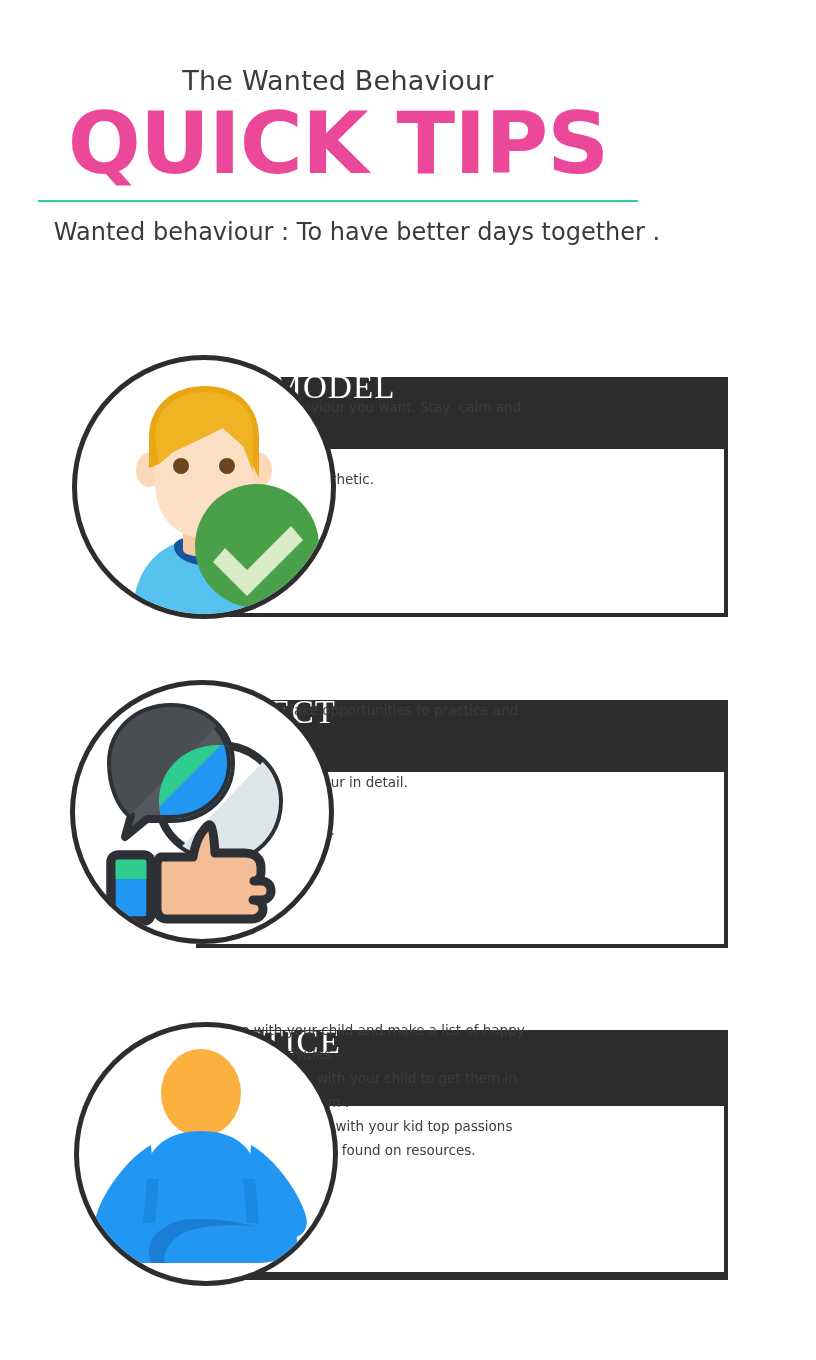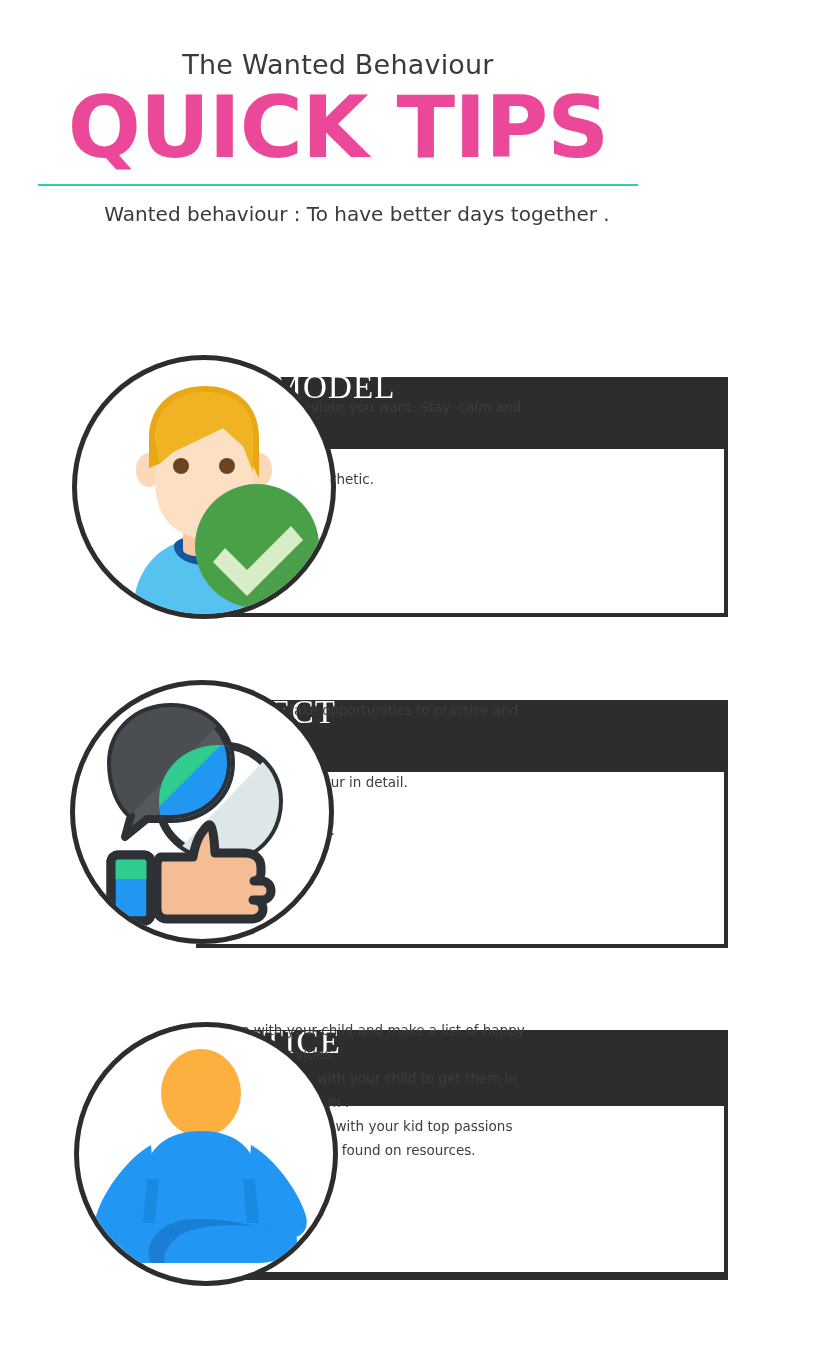--- a/index.html
+++ b/index.html
@@ -14,21 +14,21 @@
     font-family: "Liberation Sans", sans-serif;
     color: #2d2d2d;
     overflow: hidden;
     position: relative;
   }
 
   
   .header {
     position: absolute;
     left: 0;
-    top: 0;
+    top: 16px;
     width: 676px;
     text-align: center;
   }
   .eyebrow {
     margin-top: 50px;
     font-size: 27px;
     font-weight: 400;
     color: #3a3a3a;
     letter-spacing: 0.2px;
     line-height: 1.1;
@@ -44,21 +44,21 @@
     font-family: "DejaVu Sans", sans-serif;
   }
   .rule {
     width: 600px;
     height: 2px;
     background: #2ecfa8;
     margin: 14px auto 0 auto;
   }
   .subtitle {
     margin-top: 16px;
-    font-size: 20px;
+    font-size: 24px;
     color: #3a3a3a;
     font-weight: 400;
     font-family: "DejaVu Sans", sans-serif;
     padding-left: 38px;
   }
 
   
   .card {
     position: absolute;
     left: 0;

